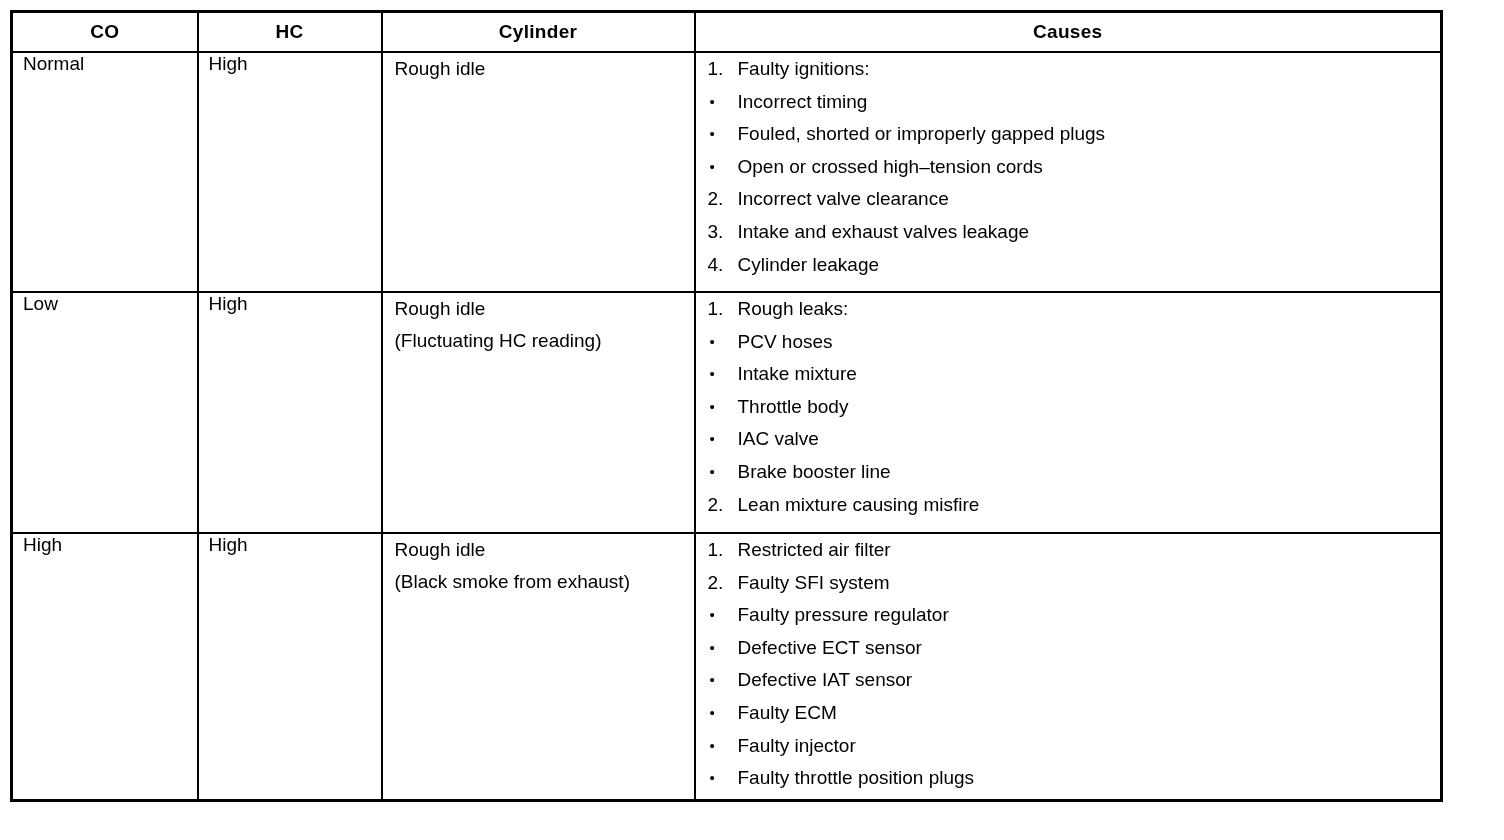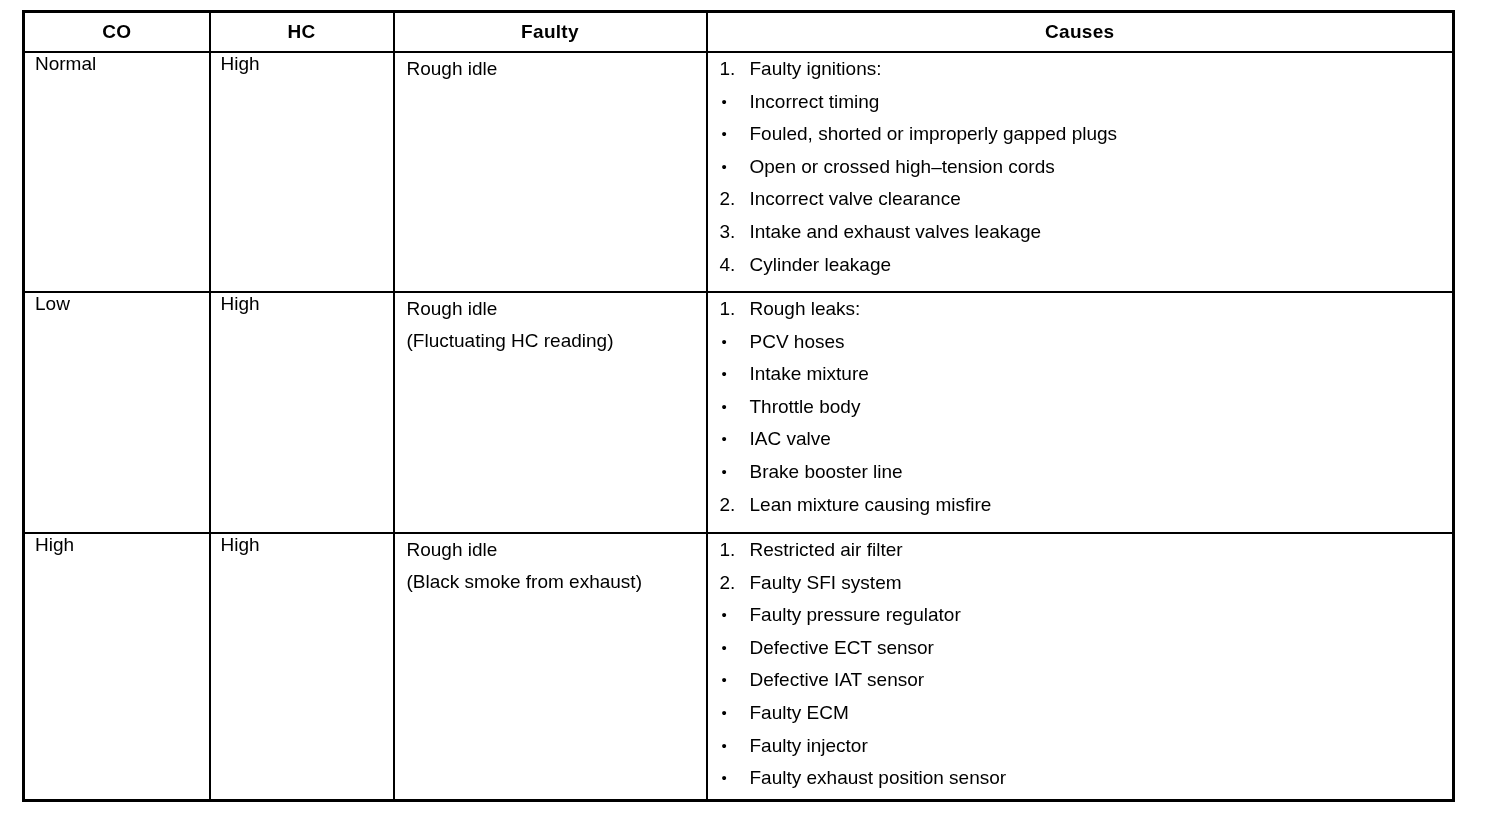--- a/index.html
+++ b/index.html
@@ -19,21 +19,21 @@
   .page {
     position: relative;
     width: 1504px;
     height: 840px;
     background: #ffffff;
     overflow: hidden;
   }
 
   .table-wrap {
     position: absolute;
-    left: 22px;
+    left: 10px;
     top: 10px;
     width: 1430px;
     height: 790px;
   }
 
   table.diag {
     border-collapse: collapse;
     width: 1430px;
     table-layout: fixed;
     background: #ffffff;
@@ -136,21 +136,21 @@
       <colgroup>
         <col class="c-co">
         <col class="c-hc">
         <col class="c-symptom">
         <col class="c-causes">
       </colgroup>
       <thead>
         <tr>
           <th>CO</th>
           <th>HC</th>
-          <th>Faulty</th>
+          <th>Cylinder</th>
           <th>Causes</th>
         </tr>
       </thead>
       <tbody>
 
         <tr class="row-co">
           <td>
             <div class="cell-text">Normal</div>
           </td>
           <td>
@@ -210,21 +210,21 @@
           </td>
           <td>
             <ul class="causes">
                 <li><span class="marker">1.</span><span>Restricted air filter</span></li>
                 <li><span class="marker">2.</span><span>Faulty SFI system</span></li>
                 <li class="bulleted"><span class="marker">•</span><span>Faulty pressure regulator</span></li>
                 <li class="bulleted"><span class="marker">•</span><span>Defective ECT sensor</span></li>
                 <li class="bulleted"><span class="marker">•</span><span>Defective IAT sensor</span></li>
                 <li class="bulleted"><span class="marker">•</span><span>Faulty ECM</span></li>
                 <li class="bulleted"><span class="marker">•</span><span>Faulty injector</span></li>
-                <li class="bulleted"><span class="marker">•</span><span>Faulty exhaust position sensor</span></li>
+                <li class="bulleted"><span class="marker">•</span><span>Faulty throttle position plugs</span></li>
               </ul>
           </td>
         </tr>
 
       </tbody>
     </table>
   </div>
 </div>
 
 </body></html>

